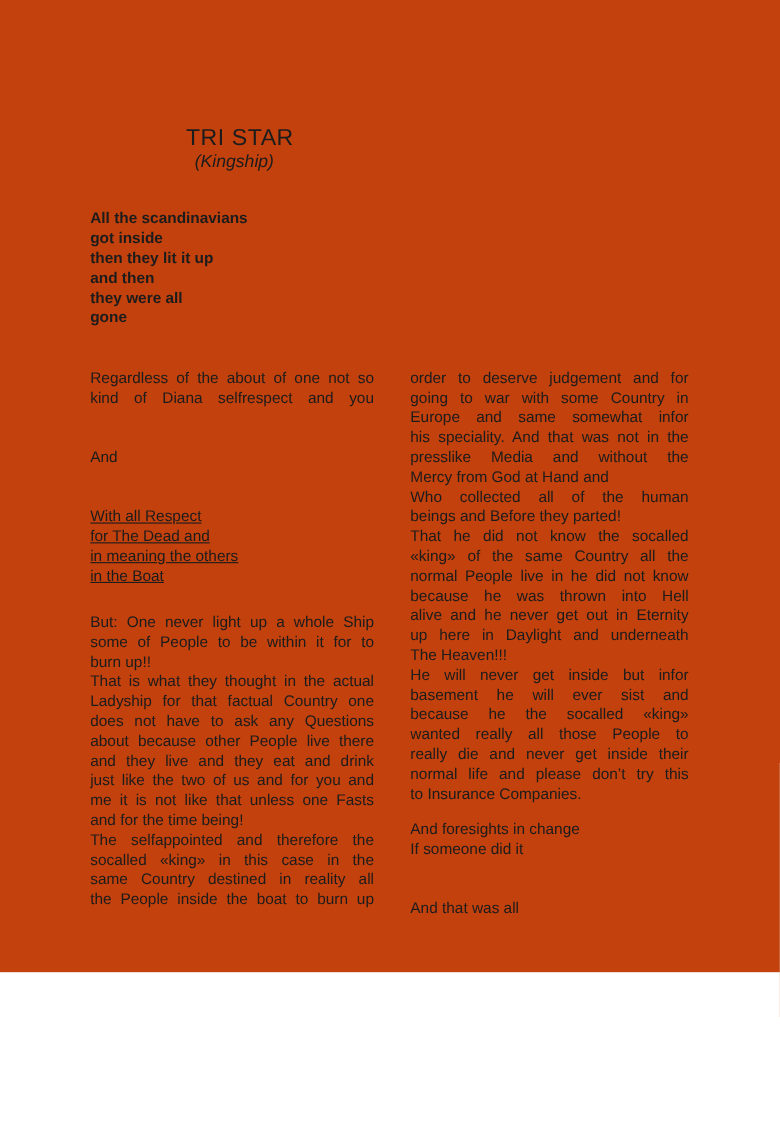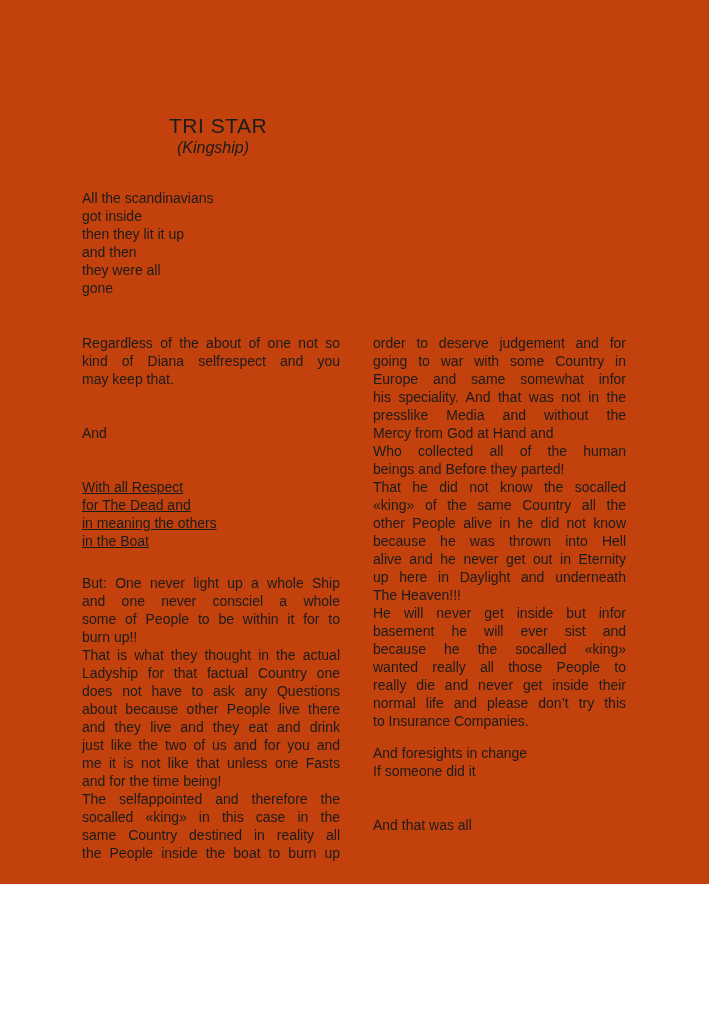--- a/index.html
+++ b/index.html
@@ -32,20 +32,21 @@
     font-size: 16px;
     font-style: italic;
     white-space: nowrap;
   }
   .poem {
     position: absolute;
     left: 82px;
     top: 189px;
     font-size: 14px;
     line-height: 18px;
+    font-weight: bold;
   }
   .col {
     position: absolute;
     top: 334px;
     font-size: 14px;
     line-height: 18px;
   }
   .col-left  { left: 82px;  width: 258px; }
   .col-right { left: 373px; width: 253px; }
   .line {
@@ -68,34 +69,32 @@
       <div class="line">got inside</div>
       <div class="line">then they lit it up</div>
       <div class="line">and then</div>
       <div class="line">they were all</div>
       <div class="line">gone</div>
     </div>
   <div class="col col-left">
       <div class="block" style="margin-top: 0px;">
         <div class="line j">Regardless of the about of one not so</div>
         <div class="line j">kind of Diana selfrespect and you</div>
-        <div class="line">may keep that.</div>
       </div>
       <div class="block" style="margin-top: 36px;">
         <div class="line">And</div>
       </div>
       <div class="block" style="margin-top: 36px; text-decoration: underline;">
         <div class="line">With all Respect</div>
         <div class="line">for The Dead and</div>
         <div class="line">in meaning the others</div>
         <div class="line">in the Boat</div>
       </div>
       <div class="block" style="margin-top: 24px;">
         <div class="line j">But: One never light up a whole Ship</div>
-        <div class="line j">and one never consciel a whole</div>
         <div class="line j">some of People to be within it for to</div>
         <div class="line">burn up!!</div>
         <div class="line j">That is what they thought in the actual</div>
         <div class="line j">Ladyship for that factual Country one</div>
         <div class="line j">does not have to ask any Questions</div>
         <div class="line j">about because other People live there</div>
         <div class="line j">and they live and they eat and drink</div>
         <div class="line j">just like the two of us and for you and</div>
         <div class="line j">me it is not like that unless one Fasts</div>
         <div class="line">and for the time being!</div>
@@ -110,21 +109,21 @@
         <div class="line j">order to deserve judgement and for</div>
         <div class="line j">going to war with some Country in</div>
         <div class="line j">Europe and same somewhat infor</div>
         <div class="line j">his speciality. And that was not in the</div>
         <div class="line j">presslike Media and without the</div>
         <div class="line">Mercy from God at Hand and</div>
         <div class="line j">Who collected all of the human</div>
         <div class="line">beings and Before they parted!</div>
         <div class="line j">That he did not know the socalled</div>
         <div class="line j">«king» of the same Country all the</div>
-        <div class="line j">other People alive in he did not know</div>
+        <div class="line j">normal People live in he did not know</div>
         <div class="line j">because he was thrown into Hell</div>
         <div class="line j">alive and he never get out in Eternity</div>
         <div class="line j">up here in Daylight and underneath</div>
         <div class="line">The Heaven!!!</div>
         <div class="line j">He will never get inside but infor</div>
         <div class="line j">basement he will ever sist and</div>
         <div class="line j">because he the socalled «king»</div>
         <div class="line j">wanted really all those People to</div>
         <div class="line j">really die and never get inside their</div>
         <div class="line j">normal life and please don’t try this</div>

